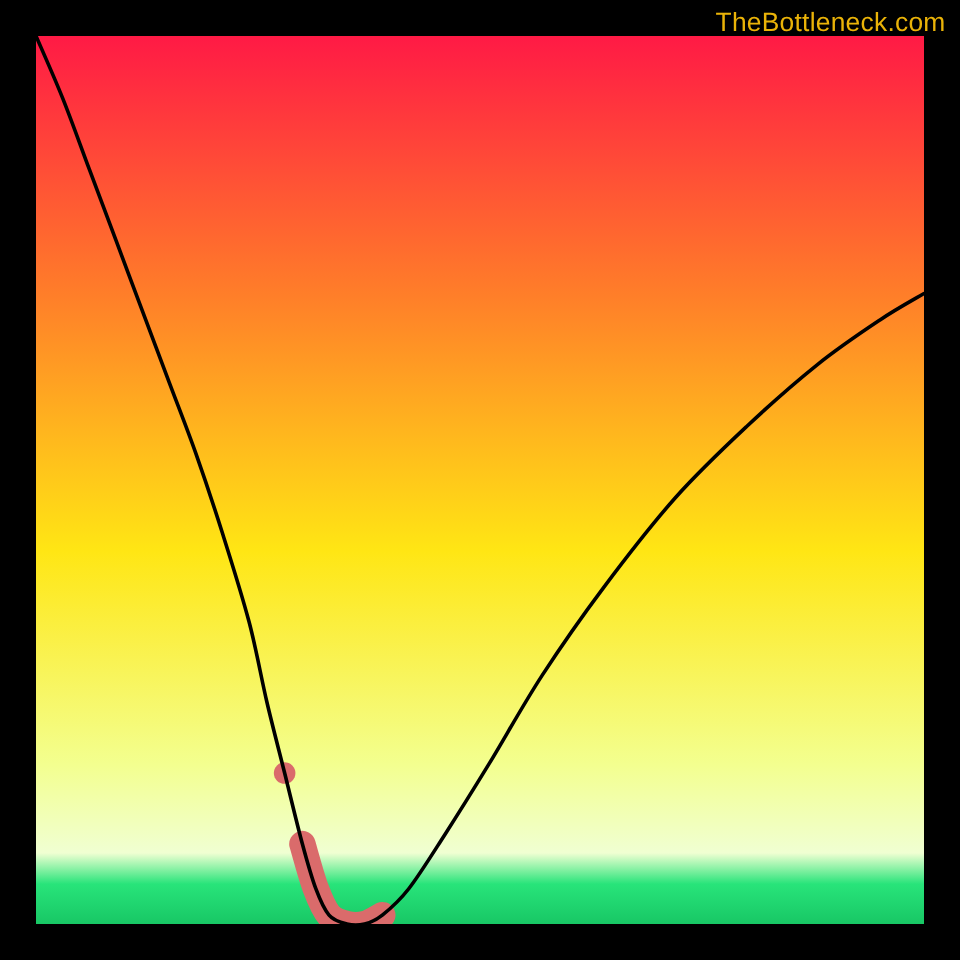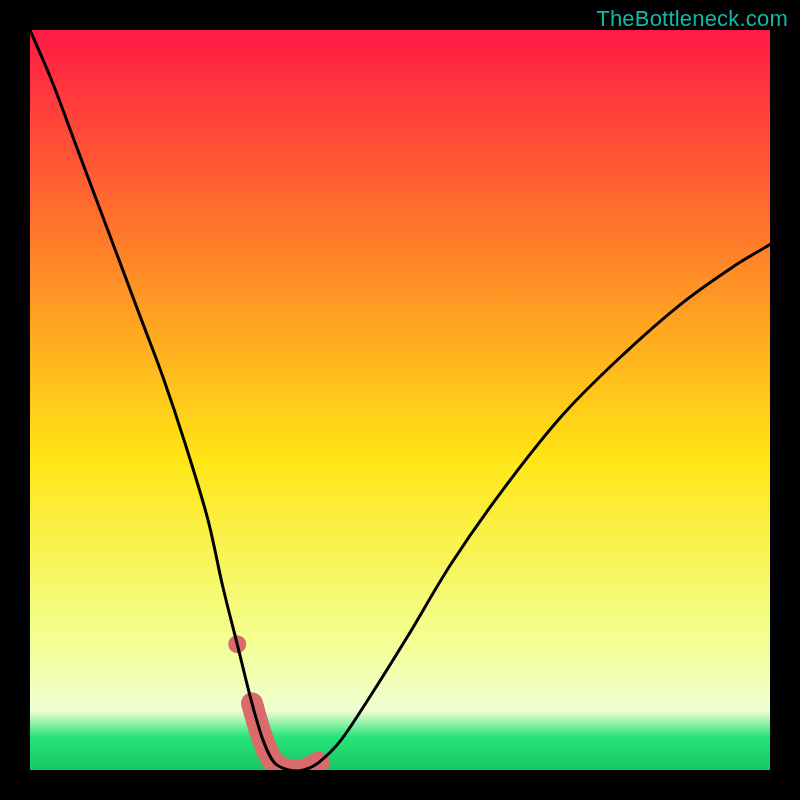--- a/index.html
+++ b/index.html
@@ -22,21 +22,21 @@
     left: 30px;
     top: 30px;
     width: 740px;
     height: 740px;
     overflow: hidden;
   }
   .watermark {
     position: absolute;
     top: 6px;
     right: 12px;
-    color: #14b8a6;
+    color: #eab308;
     font-size: 22px;
     font-weight: 500;
     letter-spacing: 0.2px;
     user-select: none;
   }
   svg { display: block; }
 </style>
 </head>
 <body>
 

